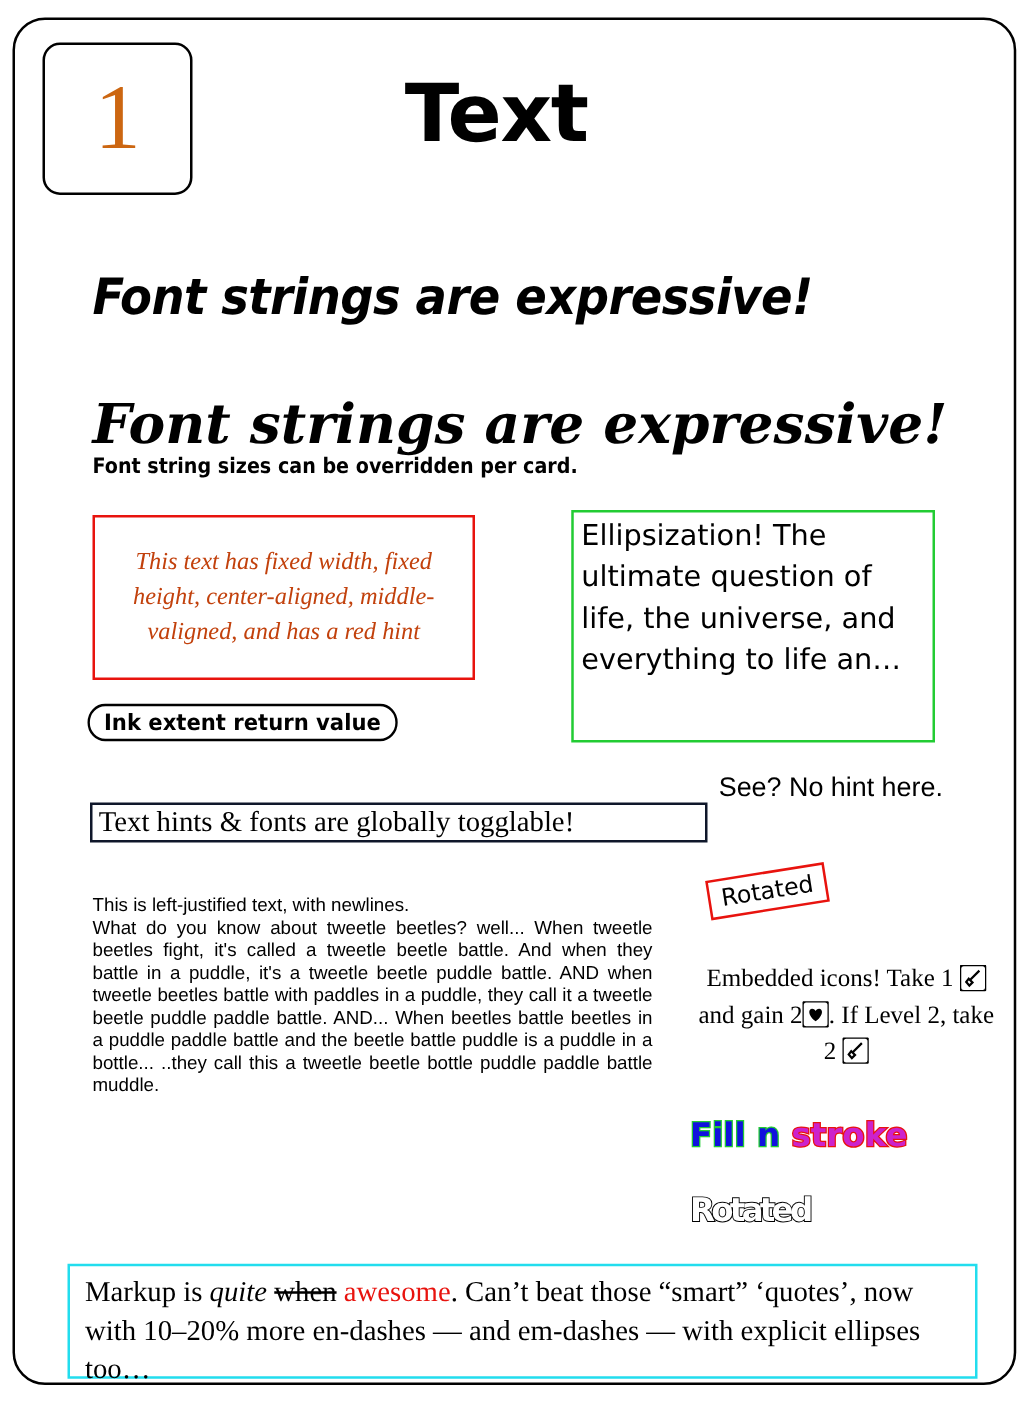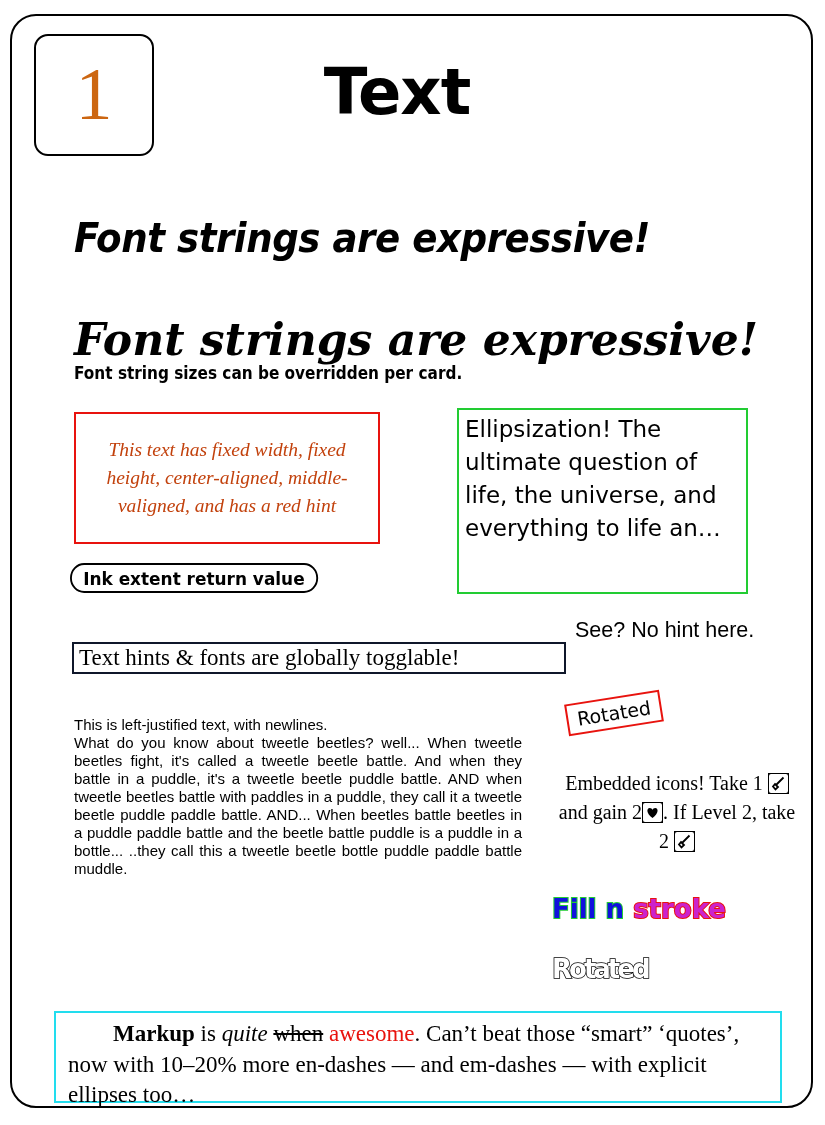--- a/index.html
+++ b/index.html
@@ -305,21 +305,21 @@
     border: 2px solid #22ddee;
     box-sizing: border-box;
     padding: 6px 10px 0 12px;
   }
   .markup-text {
     font-family: "Liberation Serif", serif;
     font-size: 23px;
     line-height: 30.5px;
     color: #000000;
   }
-  .markup-text b { font-weight: bold; margin-left: 45px; }
+  .markup-text b { font-weight: normal; }
   .markup-text i { font-style: italic; }
   .markup-text s { text-decoration: line-through; }
   .red { color: #e8130e; }
 </style>
 </head>
 <body>
 
 <div class="card">
 
   <div class="badge">

